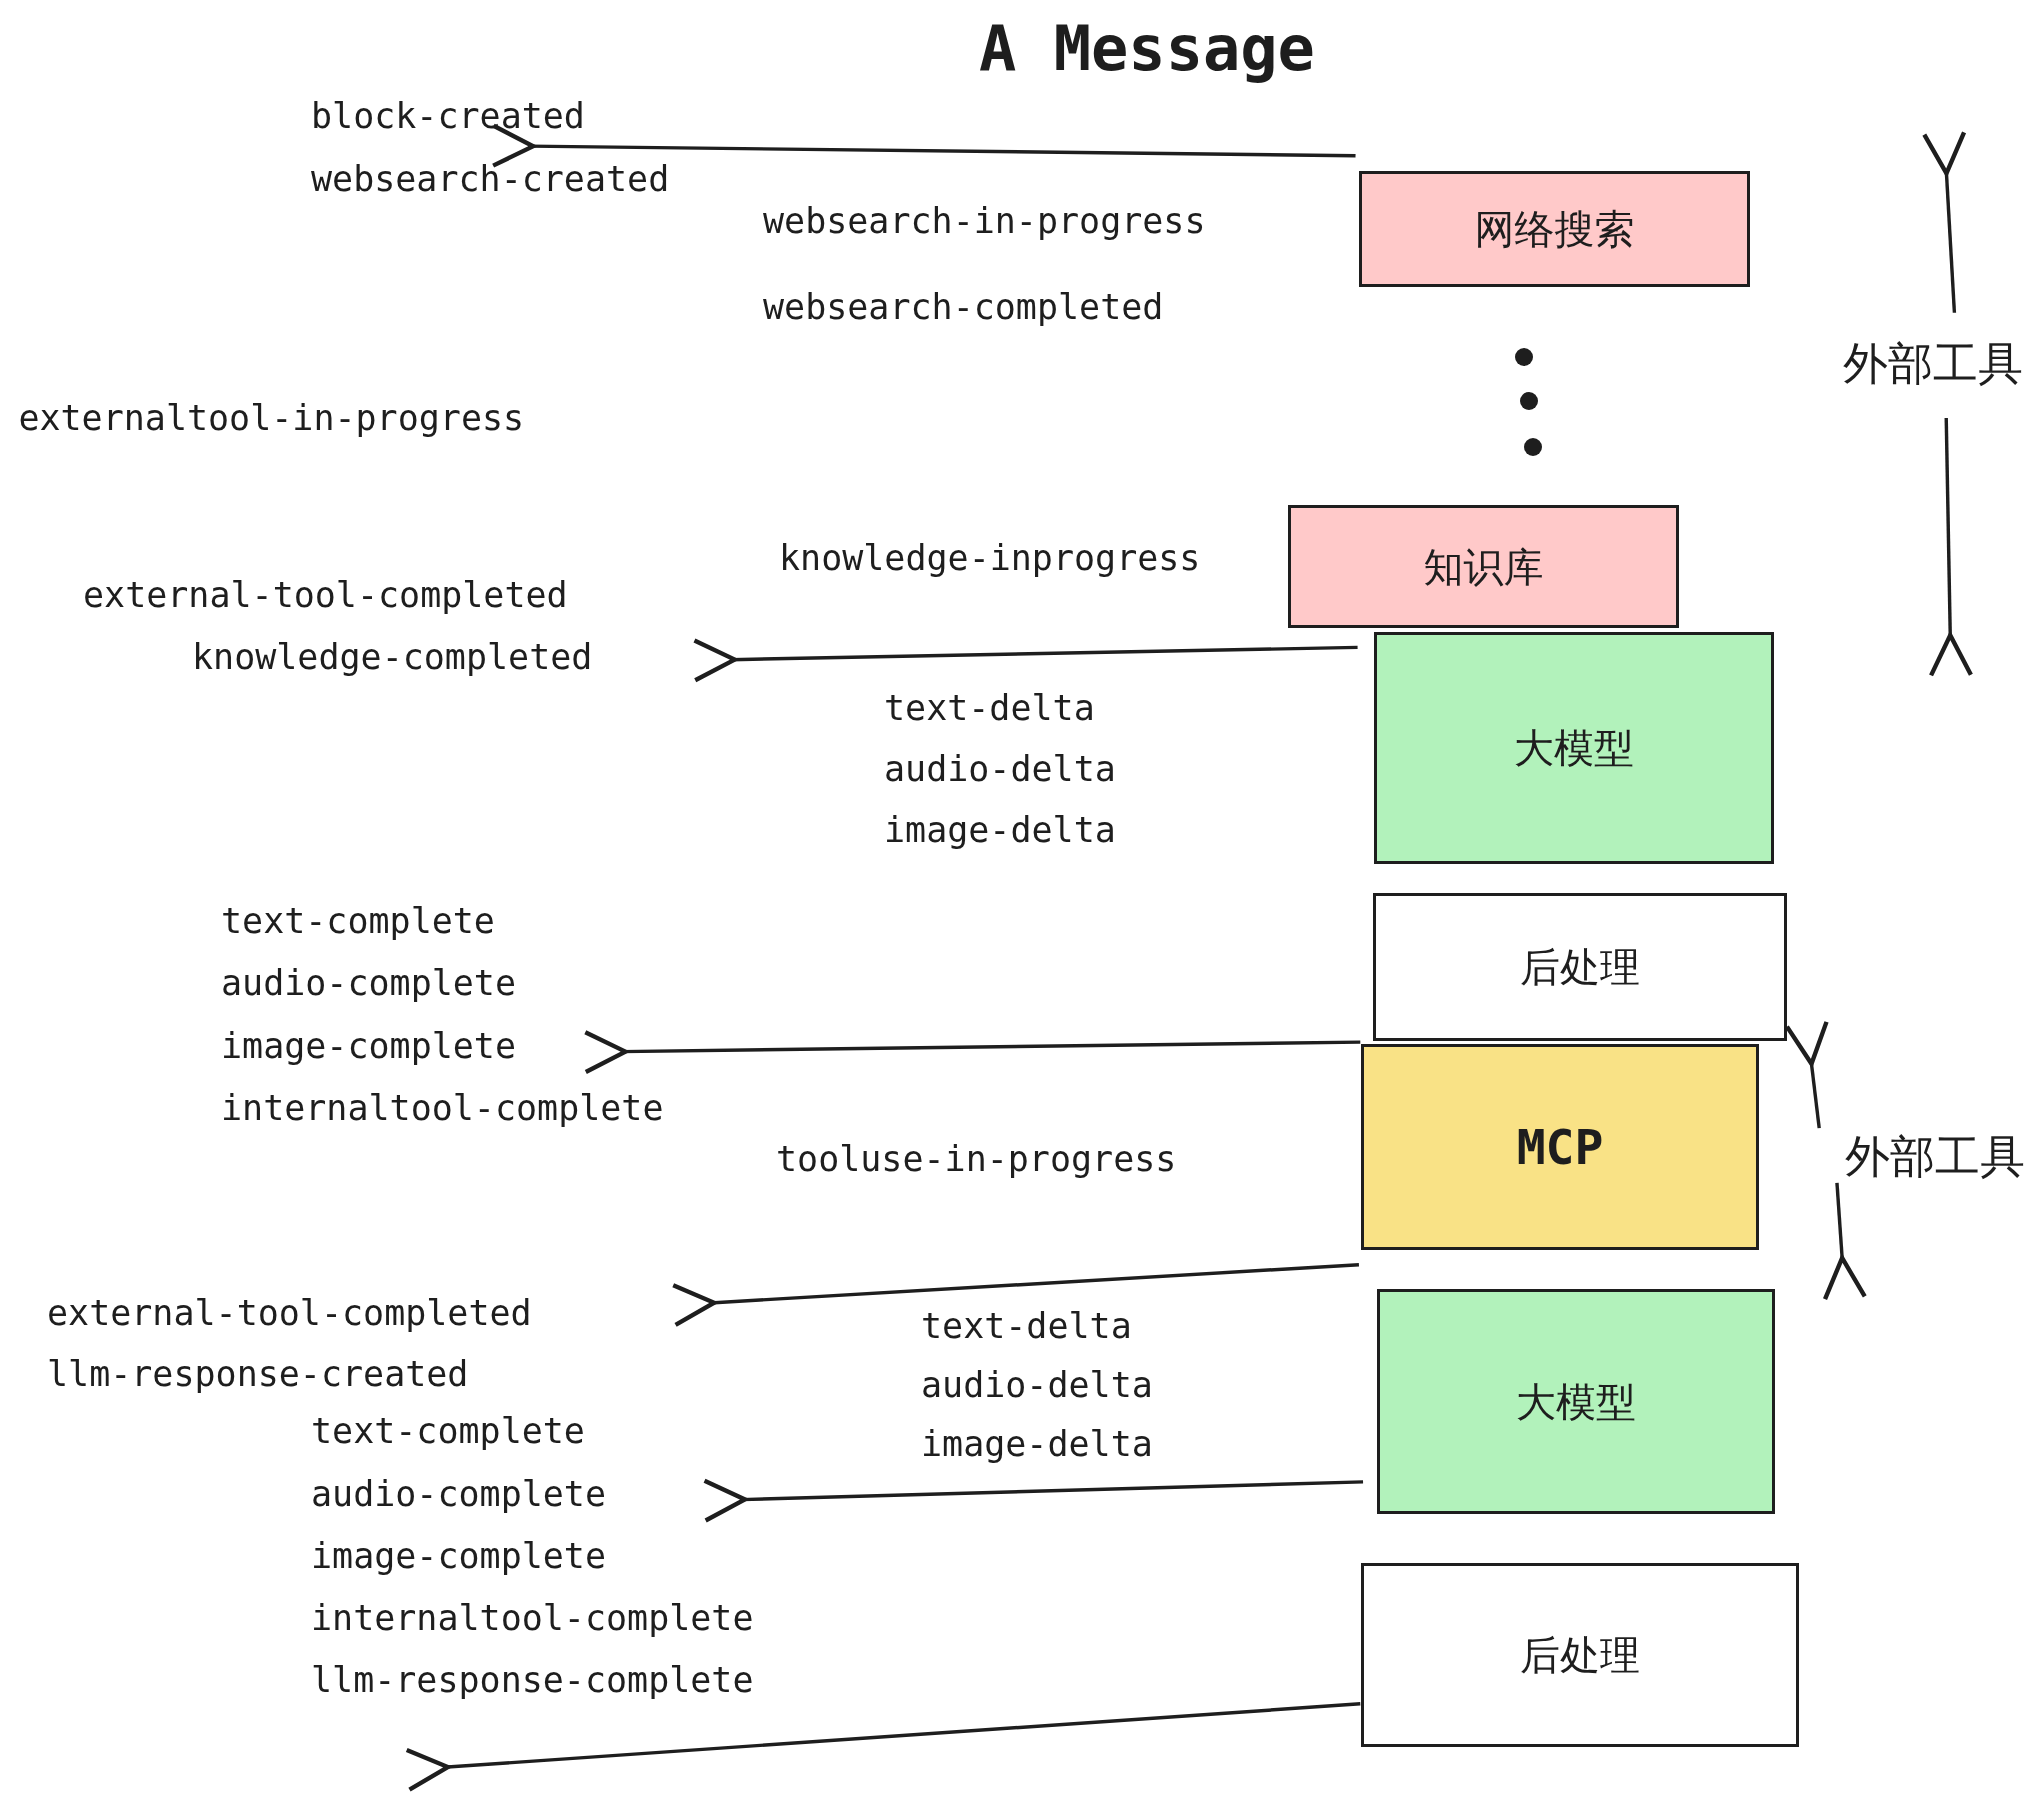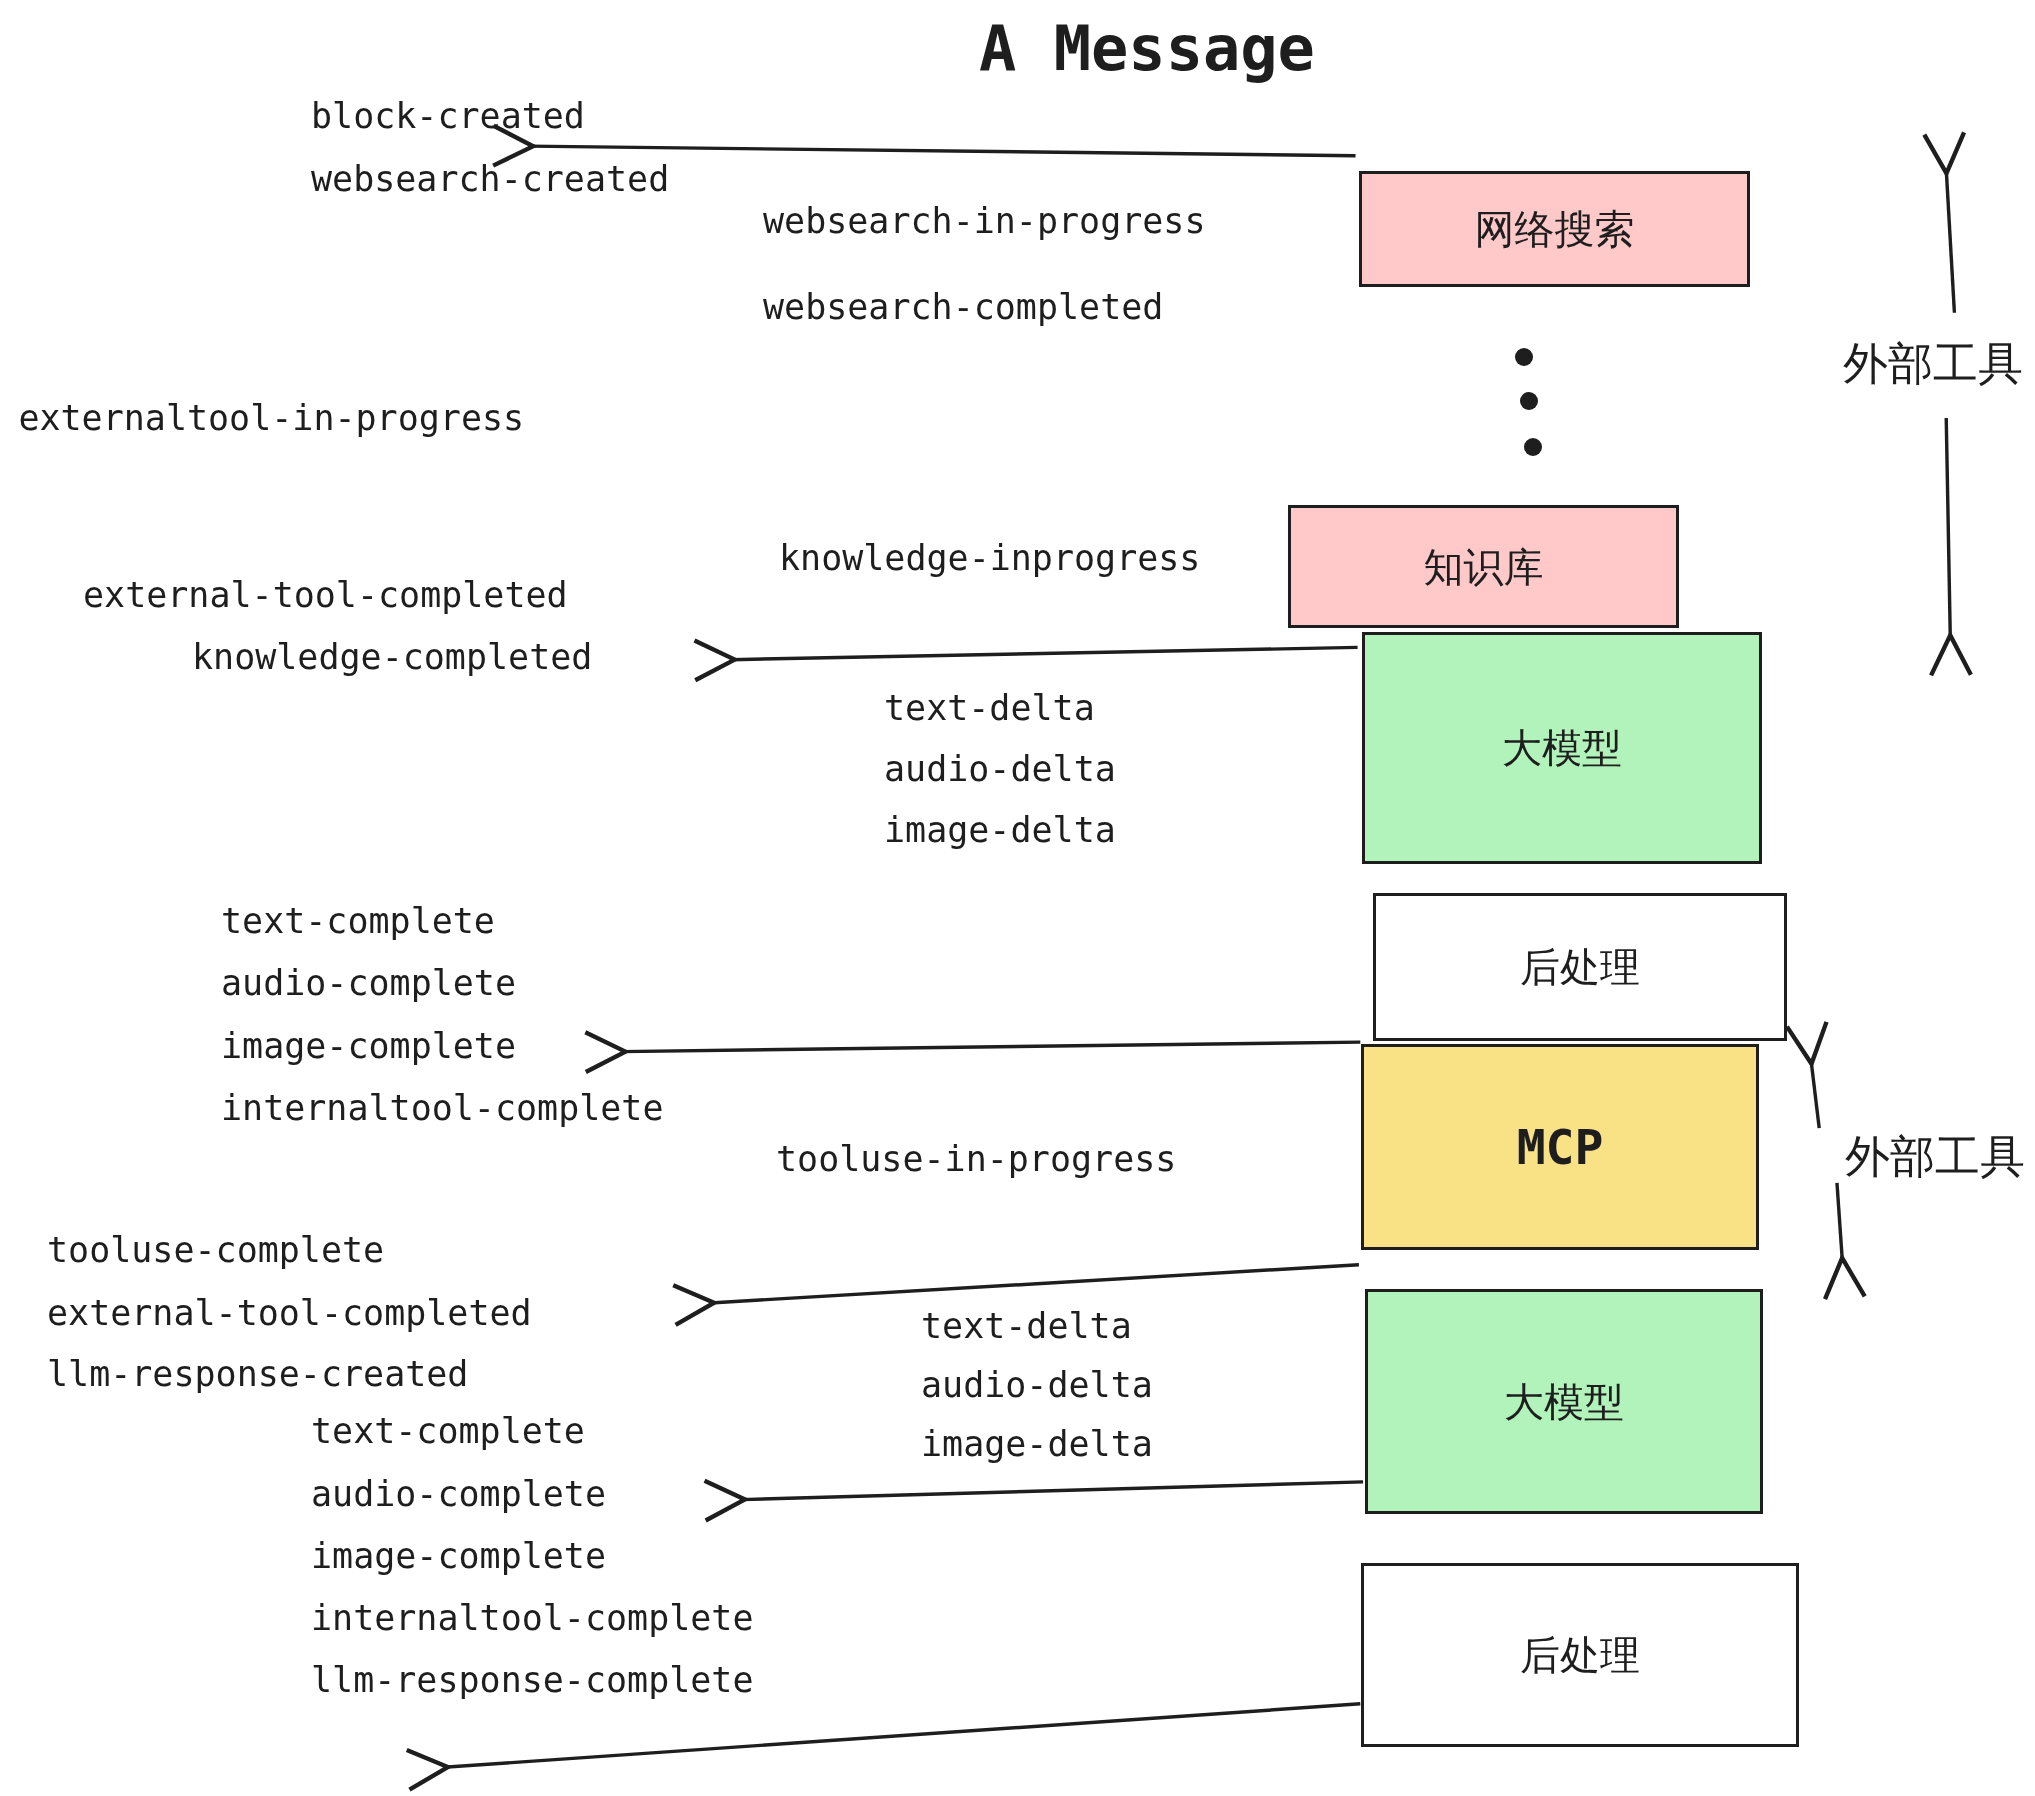--- a/index.html
+++ b/index.html
@@ -17,21 +17,21 @@
   .title{
     position:absolute;left:979px;top:18px;font-size:62px;font-weight:bold;
     line-height:1;white-space:nowrap;
   }
   .node{
     position:absolute;border:3.4px solid var(--stroke,#1e1e1e);box-sizing:border-box;
     display:flex;align-items:center;justify-content:center;
     font-family:"DejaVu Sans","Liberation Sans",sans-serif;font-size:40px;line-height:1;
   }
   .node.pink{background:var(--pink,#ffc9c9);}
-  .node.green{background:var(--green,#b2f2bb);}
+  .node.green{background:var(--green,#b2f2bb);margin-left:12px;}
   .node.yellow{background:var(--yellow,#f9e286);
     font-family:"DejaVu Sans Mono","Liberation Mono",monospace;font-size:48px;font-weight:bold;}
   .node.white{background:#ffffff;}
   .side-label{
     position:absolute;font-family:"DejaVu Sans","Liberation Sans",sans-serif;
     font-size:45px;line-height:1;white-space:nowrap;
   }
   .dot{position:absolute;width:18.4px;height:18.4px;border-radius:50%;background:var(--stroke,#1e1e1e);}
 </style>
 </head>
@@ -68,21 +68,20 @@
   <div class="evt" style="left:83px;top:578px">external-tool-completed</div>
   <div class="evt" style="left:192px;top:640px">knowledge-completed</div>
   <div class="evt" style="left:884px;top:691px">text-delta</div>
   <div class="evt" style="left:884px;top:752px">audio-delta</div>
   <div class="evt" style="left:884px;top:813px">image-delta</div>
   <div class="evt" style="left:221px;top:904px">text-complete</div>
   <div class="evt" style="left:221px;top:966px">audio-complete</div>
   <div class="evt" style="left:221px;top:1029px">image-complete</div>
   <div class="evt" style="left:221px;top:1091px">internaltool-complete</div>
   <div class="evt" style="left:776px;top:1142px">tooluse-in-progress</div>
-  <div class="evt" style="left:47px;top:1233px">tooluse-complete</div>
   <div class="evt" style="left:47px;top:1296px">external-tool-completed</div>
   <div class="evt" style="left:47px;top:1357px">llm-response-created</div>
   <div class="evt" style="left:921px;top:1309px">text-delta</div>
   <div class="evt" style="left:921px;top:1368px">audio-delta</div>
   <div class="evt" style="left:921px;top:1427px">image-delta</div>
   <div class="evt" style="left:311px;top:1414px">text-complete</div>
   <div class="evt" style="left:311px;top:1477px">audio-complete</div>
   <div class="evt" style="left:311px;top:1539px">image-complete</div>
   <div class="evt" style="left:311px;top:1601px">internaltool-complete</div>
   <div class="evt" style="left:311px;top:1663px">llm-response-complete</div>

